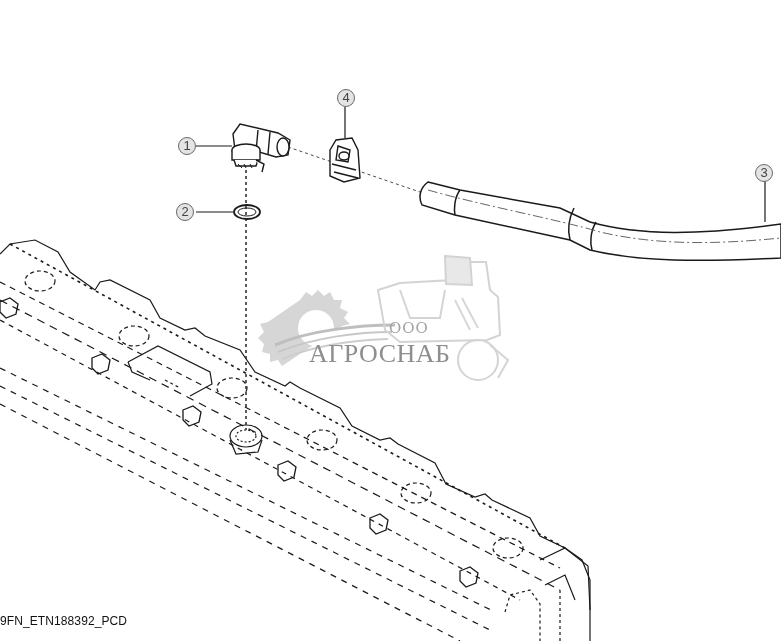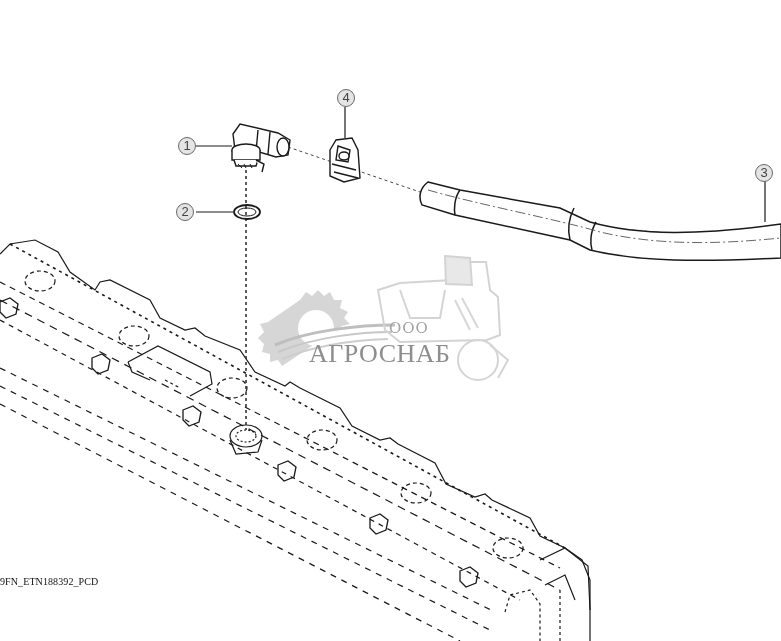--- a/index.html
+++ b/index.html
@@ -1,21 +1,21 @@
 <!DOCTYPE html>
 <html><head>
 <meta charset="utf-8">
 <style>
   html, body { margin:0; padding:0; background:#ffffff; }
   body { width:781px; height:641px; position:relative; overflow:hidden; font-family:"Liberation Sans", sans-serif; }
   #canvas { position:absolute; left:0; top:0; width:781px; height:641px; }
   .callout { position:absolute; width:16px; height:16px; border:1px solid #6a6a6a; border-radius:50%;
              background:#e4e4e4; color:#444; font-size:13px; line-height:16px; text-align:center;
              font-family:"Liberation Sans", sans-serif; }
-  .caption { position:absolute; left:0; top:576px; font-size:10px; color:#111; font-family:Liberation Serif, serif; letter-spacing:0.1px; }
+  .caption { position:absolute; left:0; top:614px; font-size:12px; color:#111; font-family:Liberation Sans, sans-serif; letter-spacing:0.1px; }
 </style>
 </head>
 <body>
 
 <svg id="canvas" width="781" height="641" viewBox="0 0 781 641" xmlns="http://www.w3.org/2000/svg">
 
   <g fill="none" stroke="#c4c4c4" stroke-width="2" opacity="0.9">
 
     <g fill="#c9c9c9" stroke="none">
       <path d="M300,300 l6,-8 6,4 6,-6 6,6 6,-4 4,8 8,0 -2,8 8,4 -4,6 6,6 -8,2 -60,40 -4,-6 -8,2 0,-8 -8,-2 2,-8 -6,-6 6,-6 -4,-8 8,-2 z" opacity="0.85"></path>

